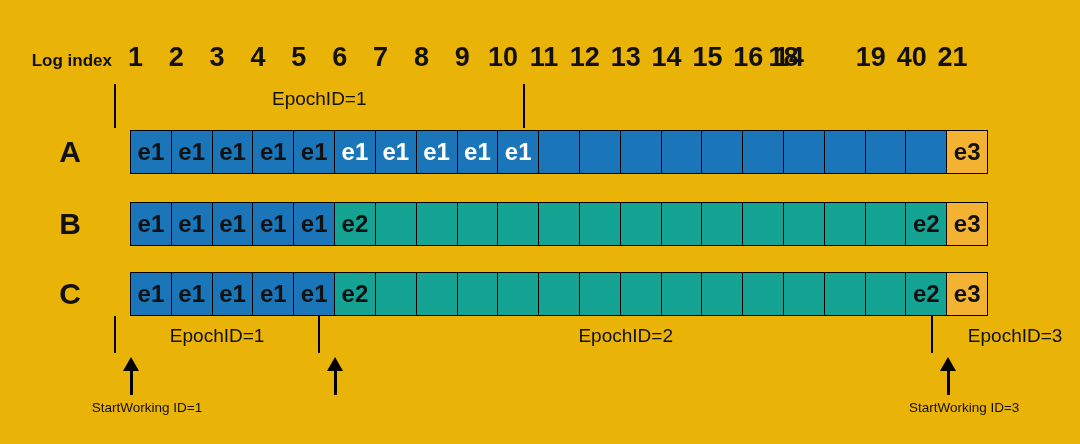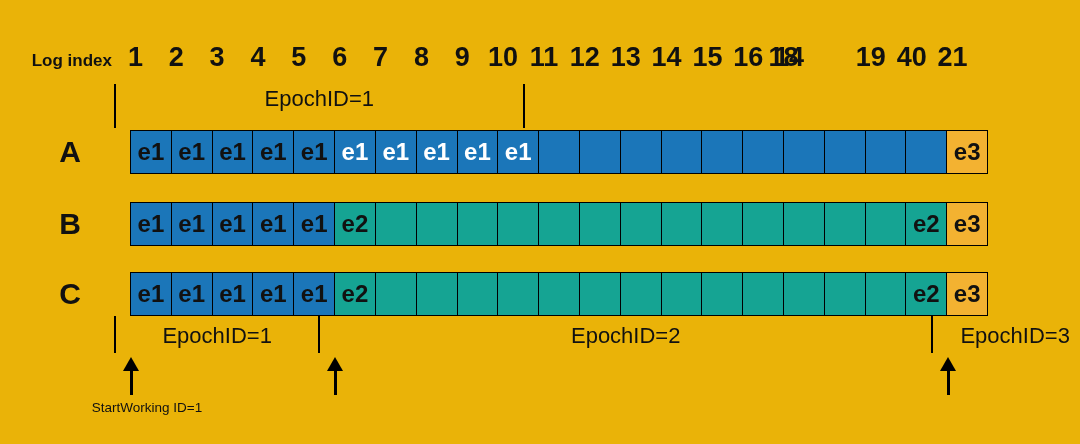--- a/index.html
+++ b/index.html
@@ -5,21 +5,21 @@
   html,body { margin:0; padding:0; background:#ffffff; }
   #stage {
     position:relative; width:1080px; height:444px; background:#eab308;
     font-family:"Liberation Sans","DejaVu Sans",sans-serif; overflow:hidden;
     color:#111;
   }
   .abs { position:absolute; }
   .loglabel { font-size:17px; font-weight:700; text-align:right; line-height:20px; }
   .num { font-size:27px; font-weight:700; text-align:center; line-height:30px; }
   .tick { background:#000; }
-  .epochlabel { font-size:22px; font-weight:400; text-align:center; line-height:24px; }
+  .epochlabel { font-size:19px; font-weight:400; text-align:center; line-height:24px; }
   .rowlabel { font-size:30px; font-weight:700; text-align:center; line-height:44px; }
   .row { display:flex; box-sizing:border-box; border:1.8px solid #000;margin-left:15px; }
   .cell {
     flex:1; display:flex; align-items:center; justify-content:center;
     box-sizing:border-box; border-right:1.8px solid #000;
     font-size:24px; font-weight:700;
   }
   .cell:last-child { border-right:none; }
   .arrow { display:flex; flex-direction:column; align-items:center; }
   .arrowhead { width:0; height:0; border-left:8px solid transparent;
@@ -140,13 +140,14 @@
     </div>
     <div class="swlabel abs" style="left: 62px; top: 399px; width: 170px; height: 18px;">StartWorking ID=1</div>
     <div class="arrow abs" style="left: 327.286px; top: 357px; width: 16px; height: 40px;">
       <div class="arrowhead"></div>
       <div class="arrowshaft"></div>
     </div>
     <div class="arrow abs" style="left: 940.143px; top: 357px; width: 16px; height: 40px;">
       <div class="arrowhead"></div>
       <div class="arrowshaft"></div>
     </div>
+    <div class="swlabel abs" style="left: 879.143px; top: 399px; width: 170px; height: 18px;">StartWorking ID=3</div>
   </div>
 
 </body></html>

